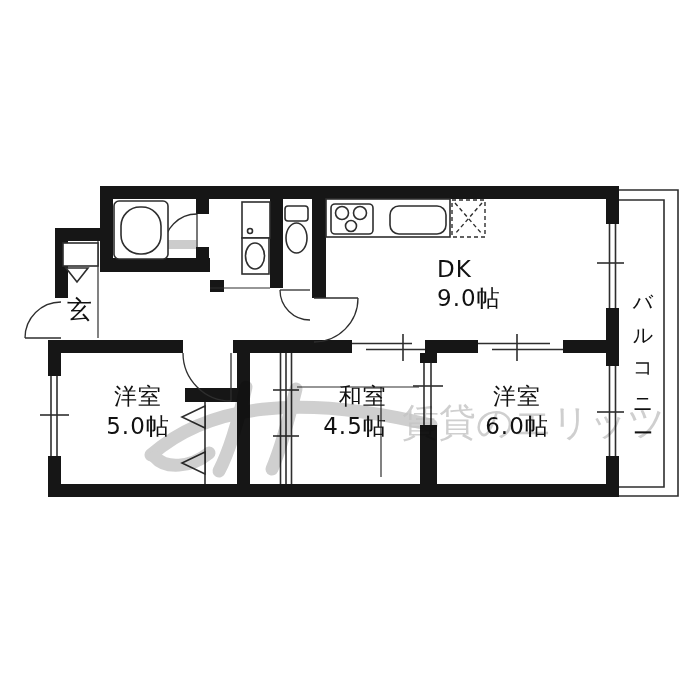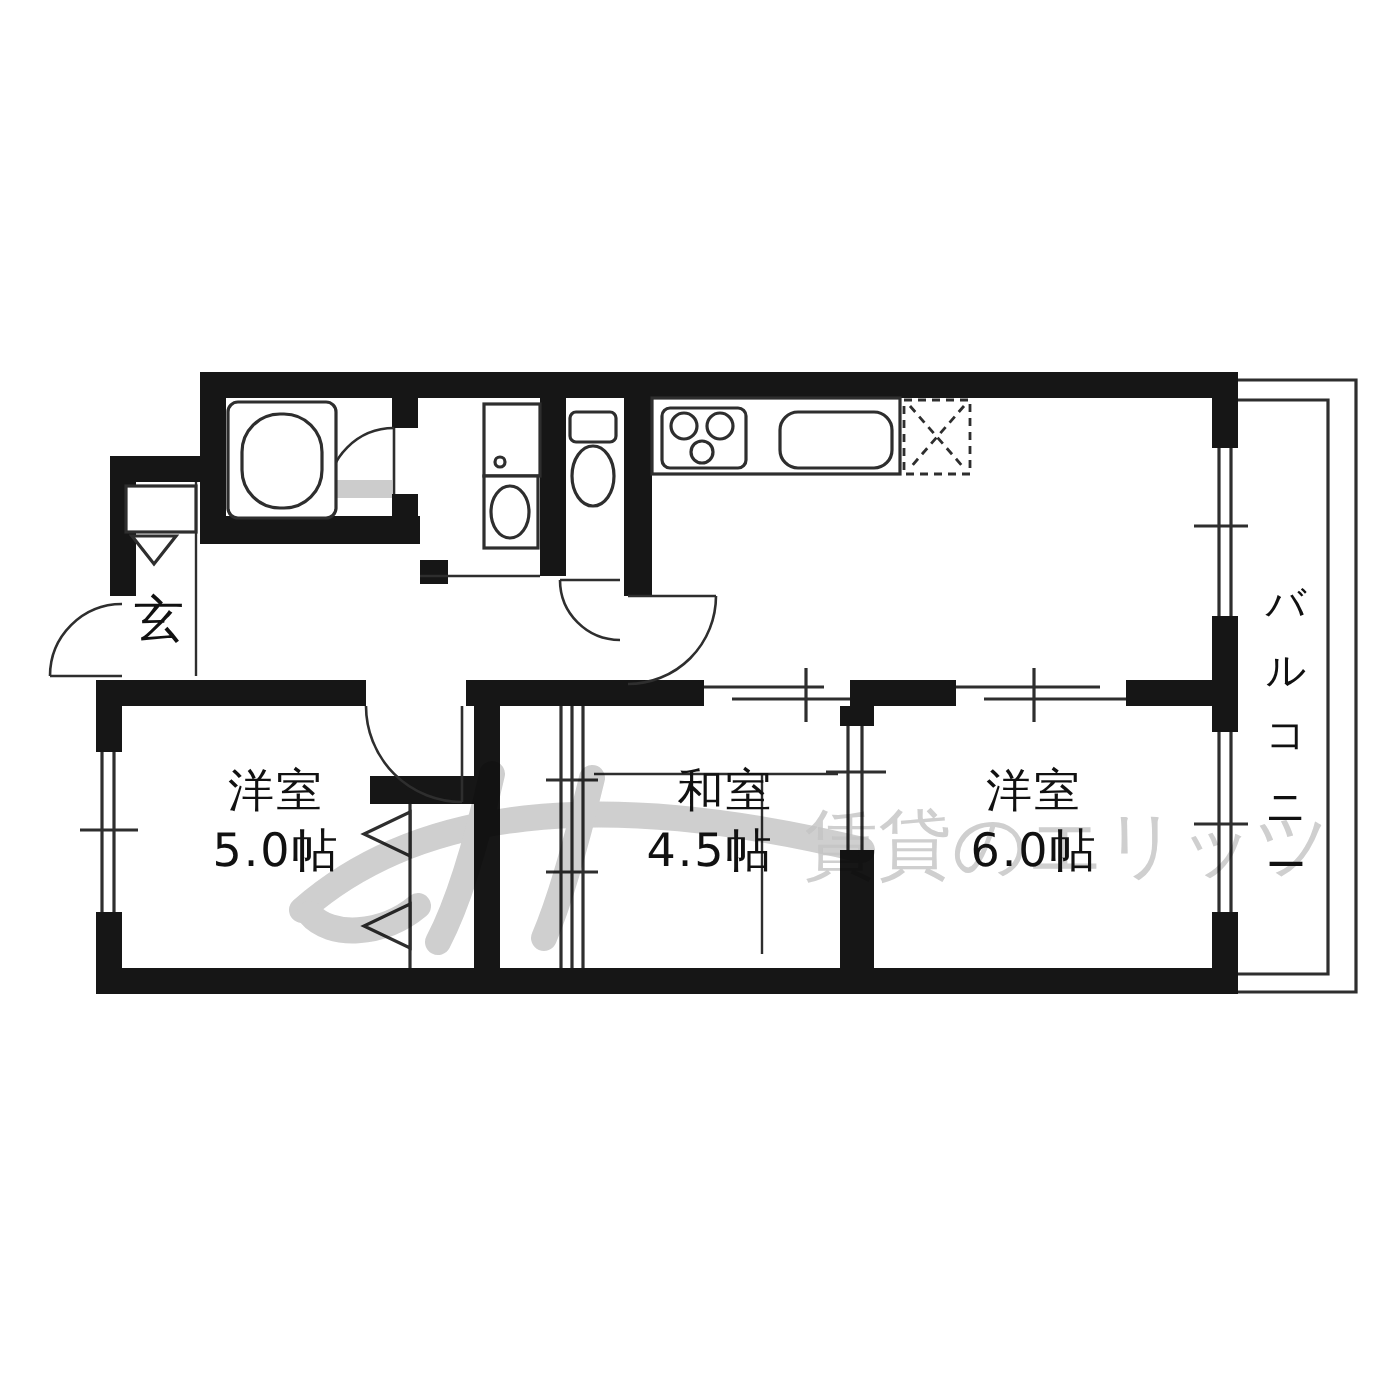--- a/index.html
+++ b/index.html
@@ -183,20 +183,24 @@
         <path d="M 213 387 C 206 418 197 450 186 471"></path>
         <path d="M 263 389 C 256 418 248 448 239 469"></path>
         <path d="M 122 457 C 132 469 158 468 176 453"></path>
       </g>
     </svg>
     <div class="watermark-text">賃貸のエリッツ</div>
   </div>
 
   <div class="label genkan-label" style="left:67px;top:293px;">玄</div>
 
+  <div class="label dk-label" style="left:437px;top:255px;">
+    <div>DK</div>
+    <div>9.0帖</div>
+  </div>
 
   <div class="label room-label" style="left:138px;top:381px;">
     <div>洋室</div>
     <div>5.0帖</div>
   </div>
 
   <div class="label room-label" style="left:355px;top:381px;text-align:right;">
     <div>和室</div>
     <div>4.5帖</div>
   </div>

